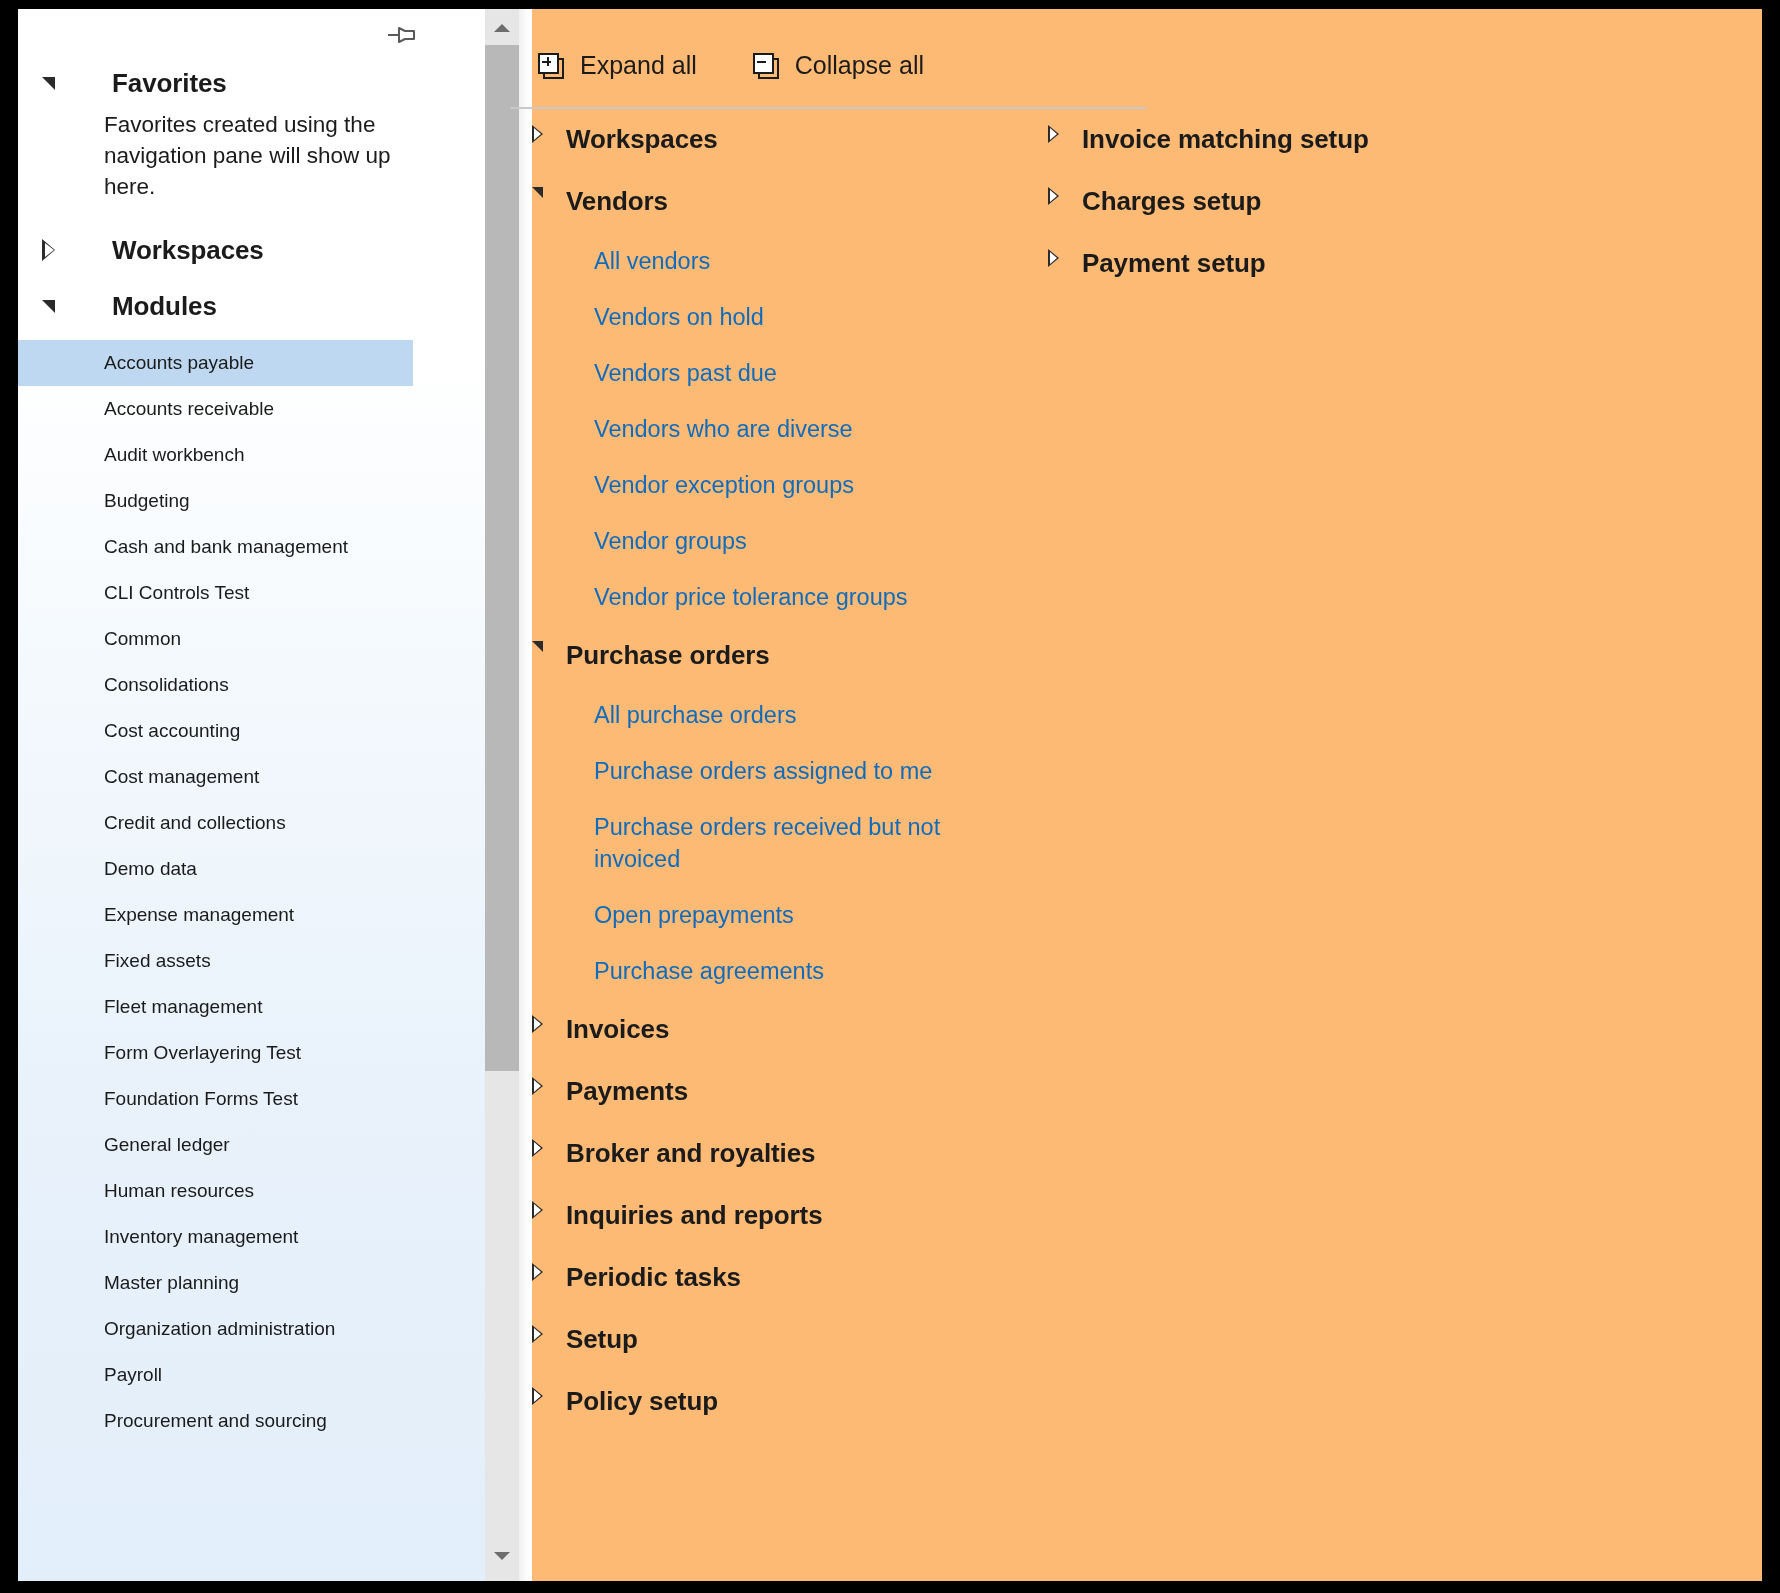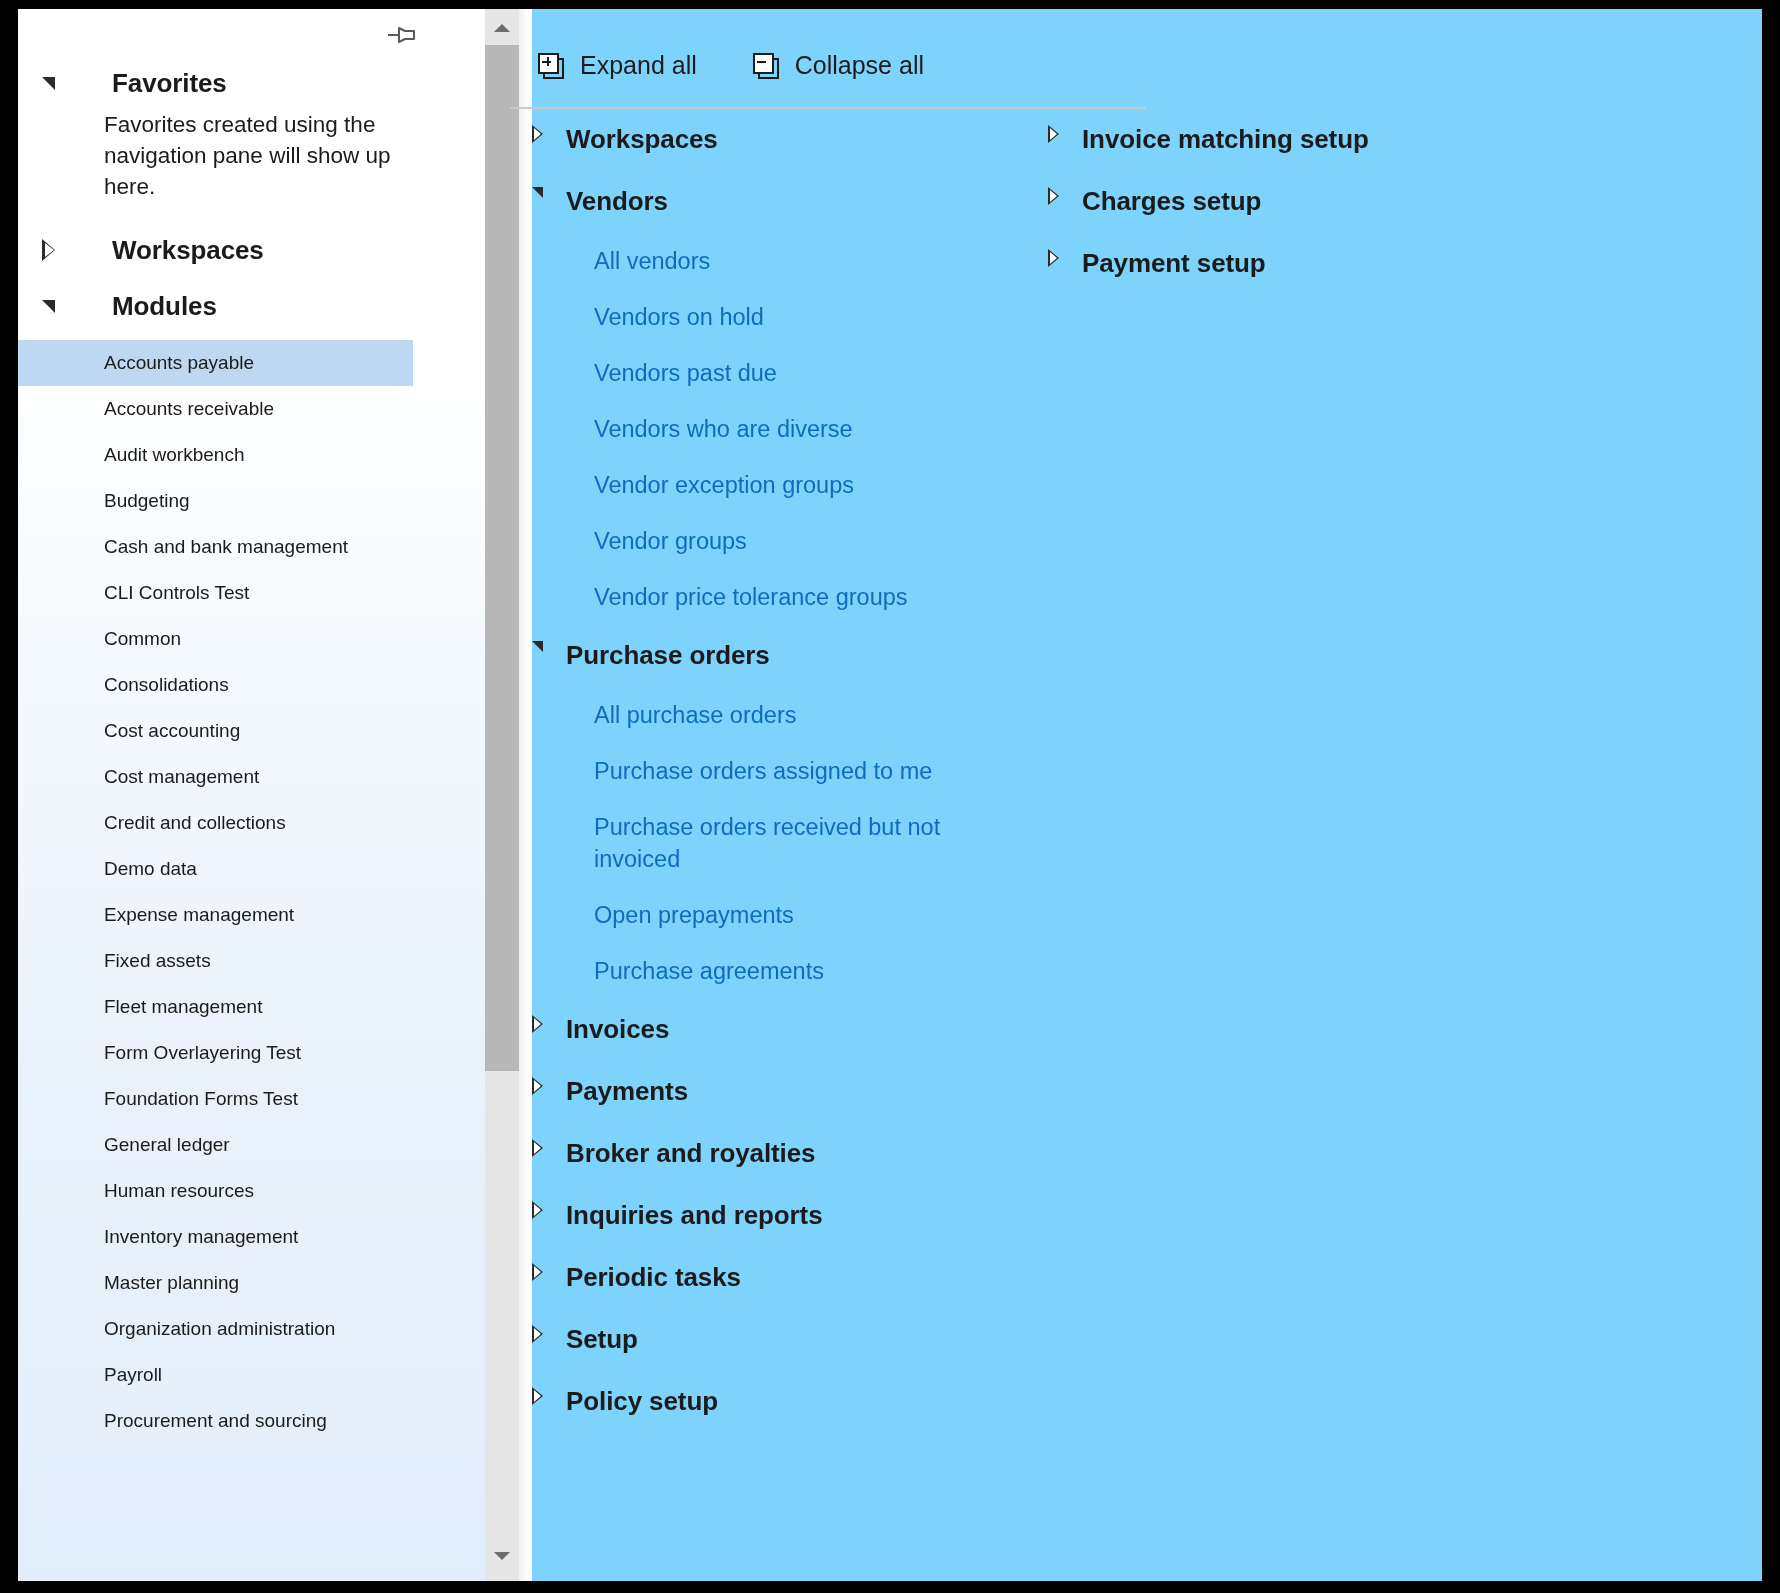--- a/index.html
+++ b/index.html
@@ -110,21 +110,21 @@
     left: 501px; top: 0;
     width: 13px; height: 1572px;
     background: linear-gradient(to right, #f0f0f0 0%, #fdfdfd 60%, #ffffff 100%);
   }
 
   
   #content {
     position: absolute;
     left: 514px; top: 0;
     width: 1230px; height: 1572px;
-    background: #7dd3fc;
+    background: #fdba74;
   }
   #toolbar {
     position: absolute;
     left: 0; top: 38px;
     display: flex;
     align-items: center;
   }
   .tool-btn {
     display: flex;
     align-items: center;

